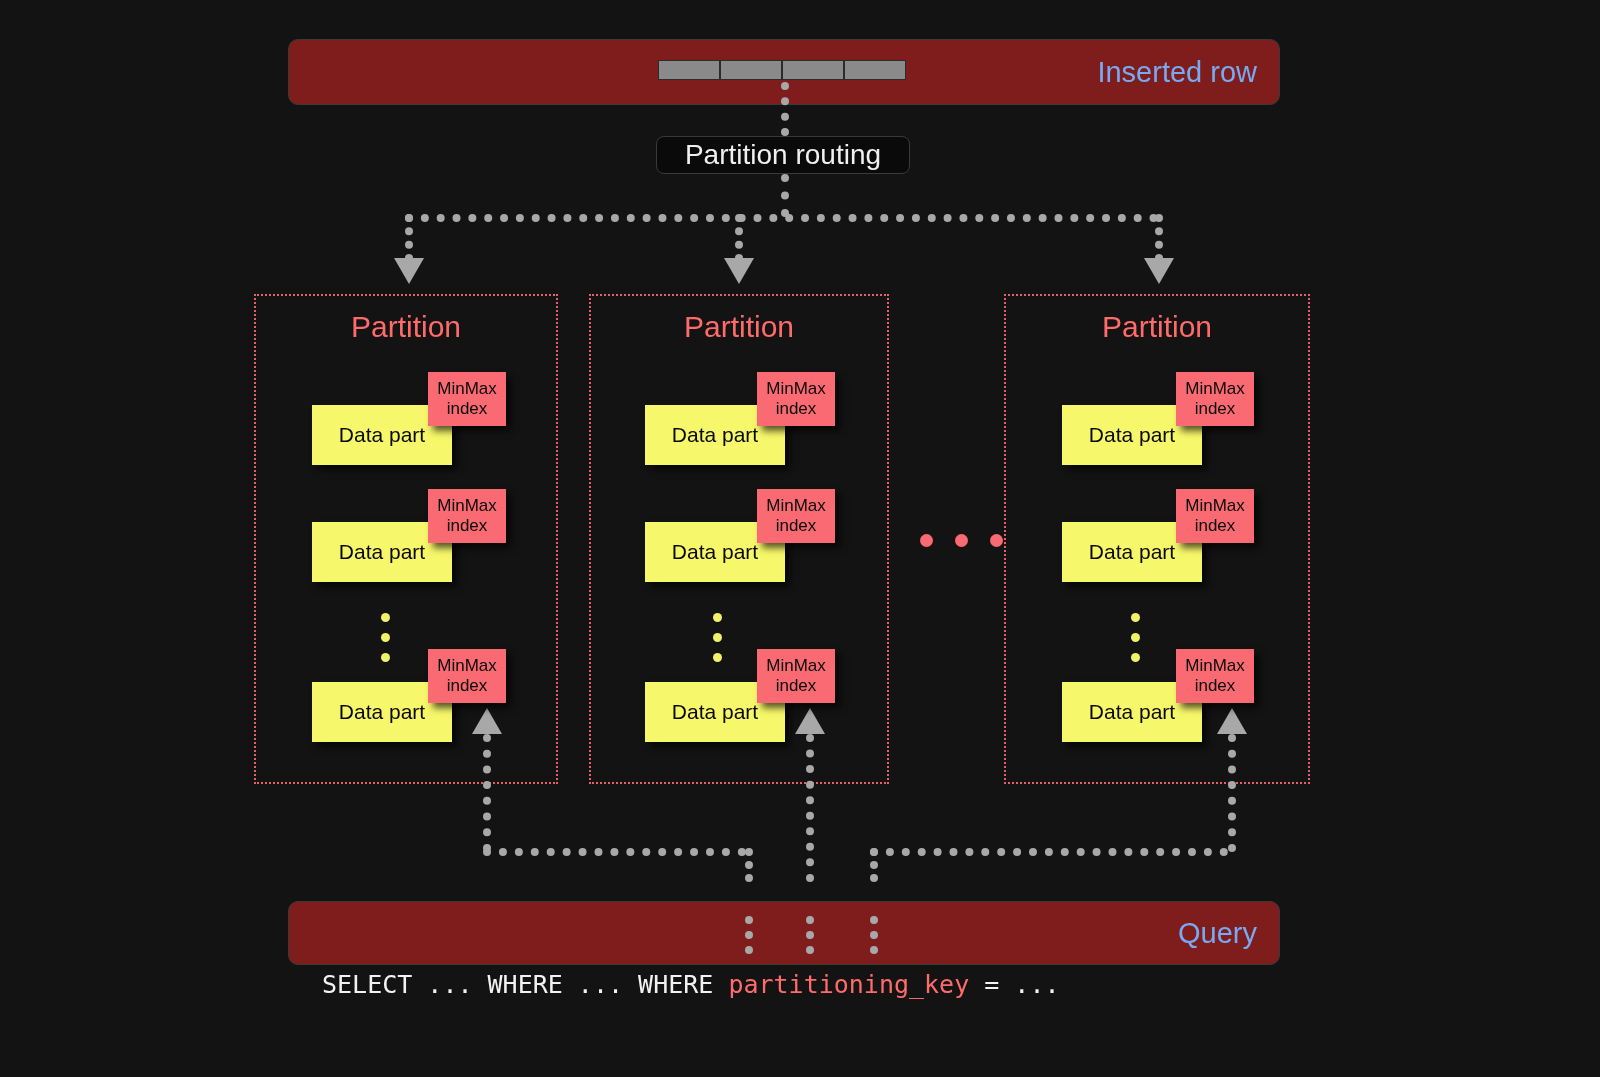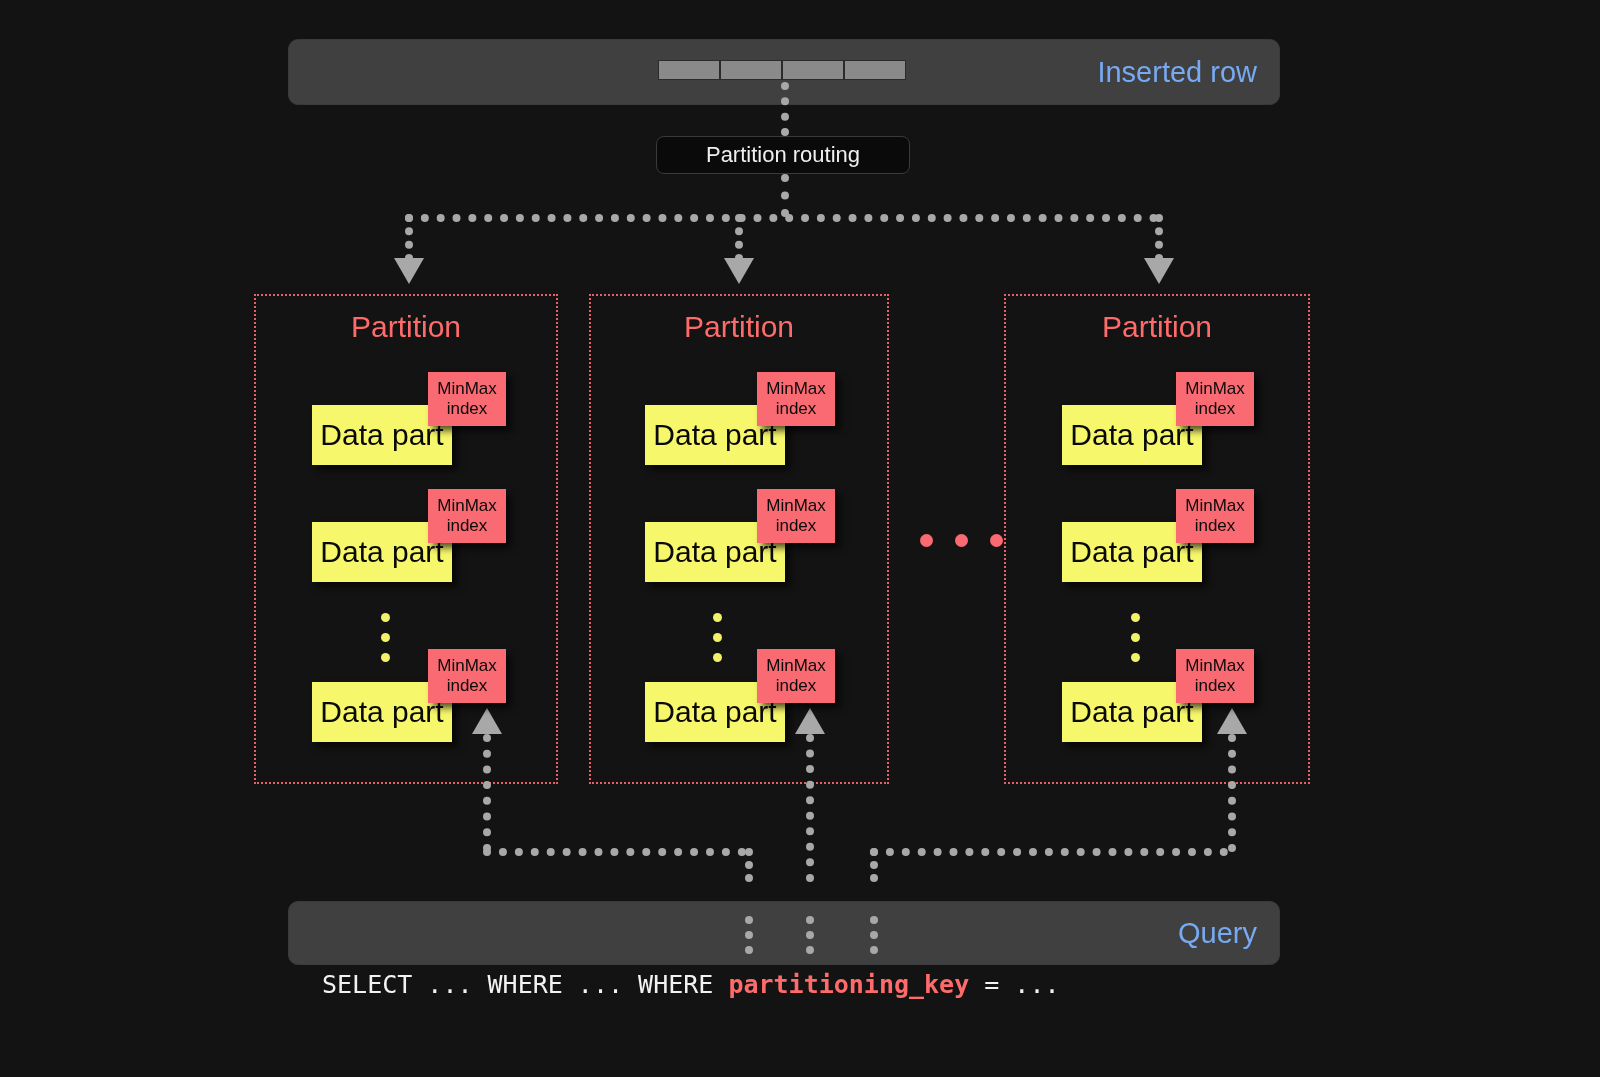--- a/index.html
+++ b/index.html
@@ -8,21 +8,21 @@
     background:#131313;
     font-family:"Liberation Sans",sans-serif;
     overflow:hidden;
     position:relative;
   }
   #stage{position:absolute;left:0;top:0;width:1600px;height:1077px;}
 
   
   .bar{
     position:absolute;
-    background:#404040;
+    background:#7f1d1d;
     border:1px solid #3a3a3a;
     border-radius:10px;
     box-sizing:border-box;
   }
   #inserted-row-bar{left:288px;top:39px;width:992px;height:66px;}
   #query-bar{left:288px;top:901px;width:992px;height:64px;}
 
   .bar-label{
     position:absolute;
     color:#77aaf2;
@@ -42,31 +42,31 @@
     box-sizing:border-box;
   }
 
   
   #query-text{
     position:absolute;left:322px;top:972px;
     font-family:"DejaVu Sans Mono","Liberation Mono",monospace;
     font-size:25px;line-height:25px;
     color:#f2f2f2;white-space:pre;
   }
-  #query-text .kw{color:#ff6b6b;font-weight:bold;}
+  #query-text .kw{color:#ff6b6b;}
 
   
   .pill{
     position:absolute;
     background:#0a0a0a;
     border:1px solid #3a3a3a;
     border-radius:8px;
     box-sizing:border-box;
     color:#f0f0f0;
-    font-size:22px;
+    font-size:28px;
     display:flex;align-items:center;justify-content:center;
     z-index:6;
   }
   #partition-routing-pill{left:656px;top:136px;width:254px;height:38px;}
   #partition-pruning-pill{left:679px;top:878px;width:254px;height:38px;}
 
   
   .dv{ 
     position:absolute;width:0;
     border-left:8px dotted #a8a8a8;
@@ -111,21 +111,21 @@
     line-height:30px;
   }
 
   
   .part-group{position:absolute;width:100%;height:100px;}
   .data-part{
     position:absolute;
     width:140px;height:60px;
     background:#f7f76b;
     color:#0a0a0a;
-    font-size:30px;
+    font-size:21px;
     display:flex;align-items:center;justify-content:center;
     box-shadow:5px 5px 7px rgba(0,0,0,.65);
     z-index:4;
   }
   .minmax{
     position:absolute;
     width:78px;height:54px;
     background:#fa6a72;
     color:#0a0a0a;
     font-size:17px;line-height:20px;

